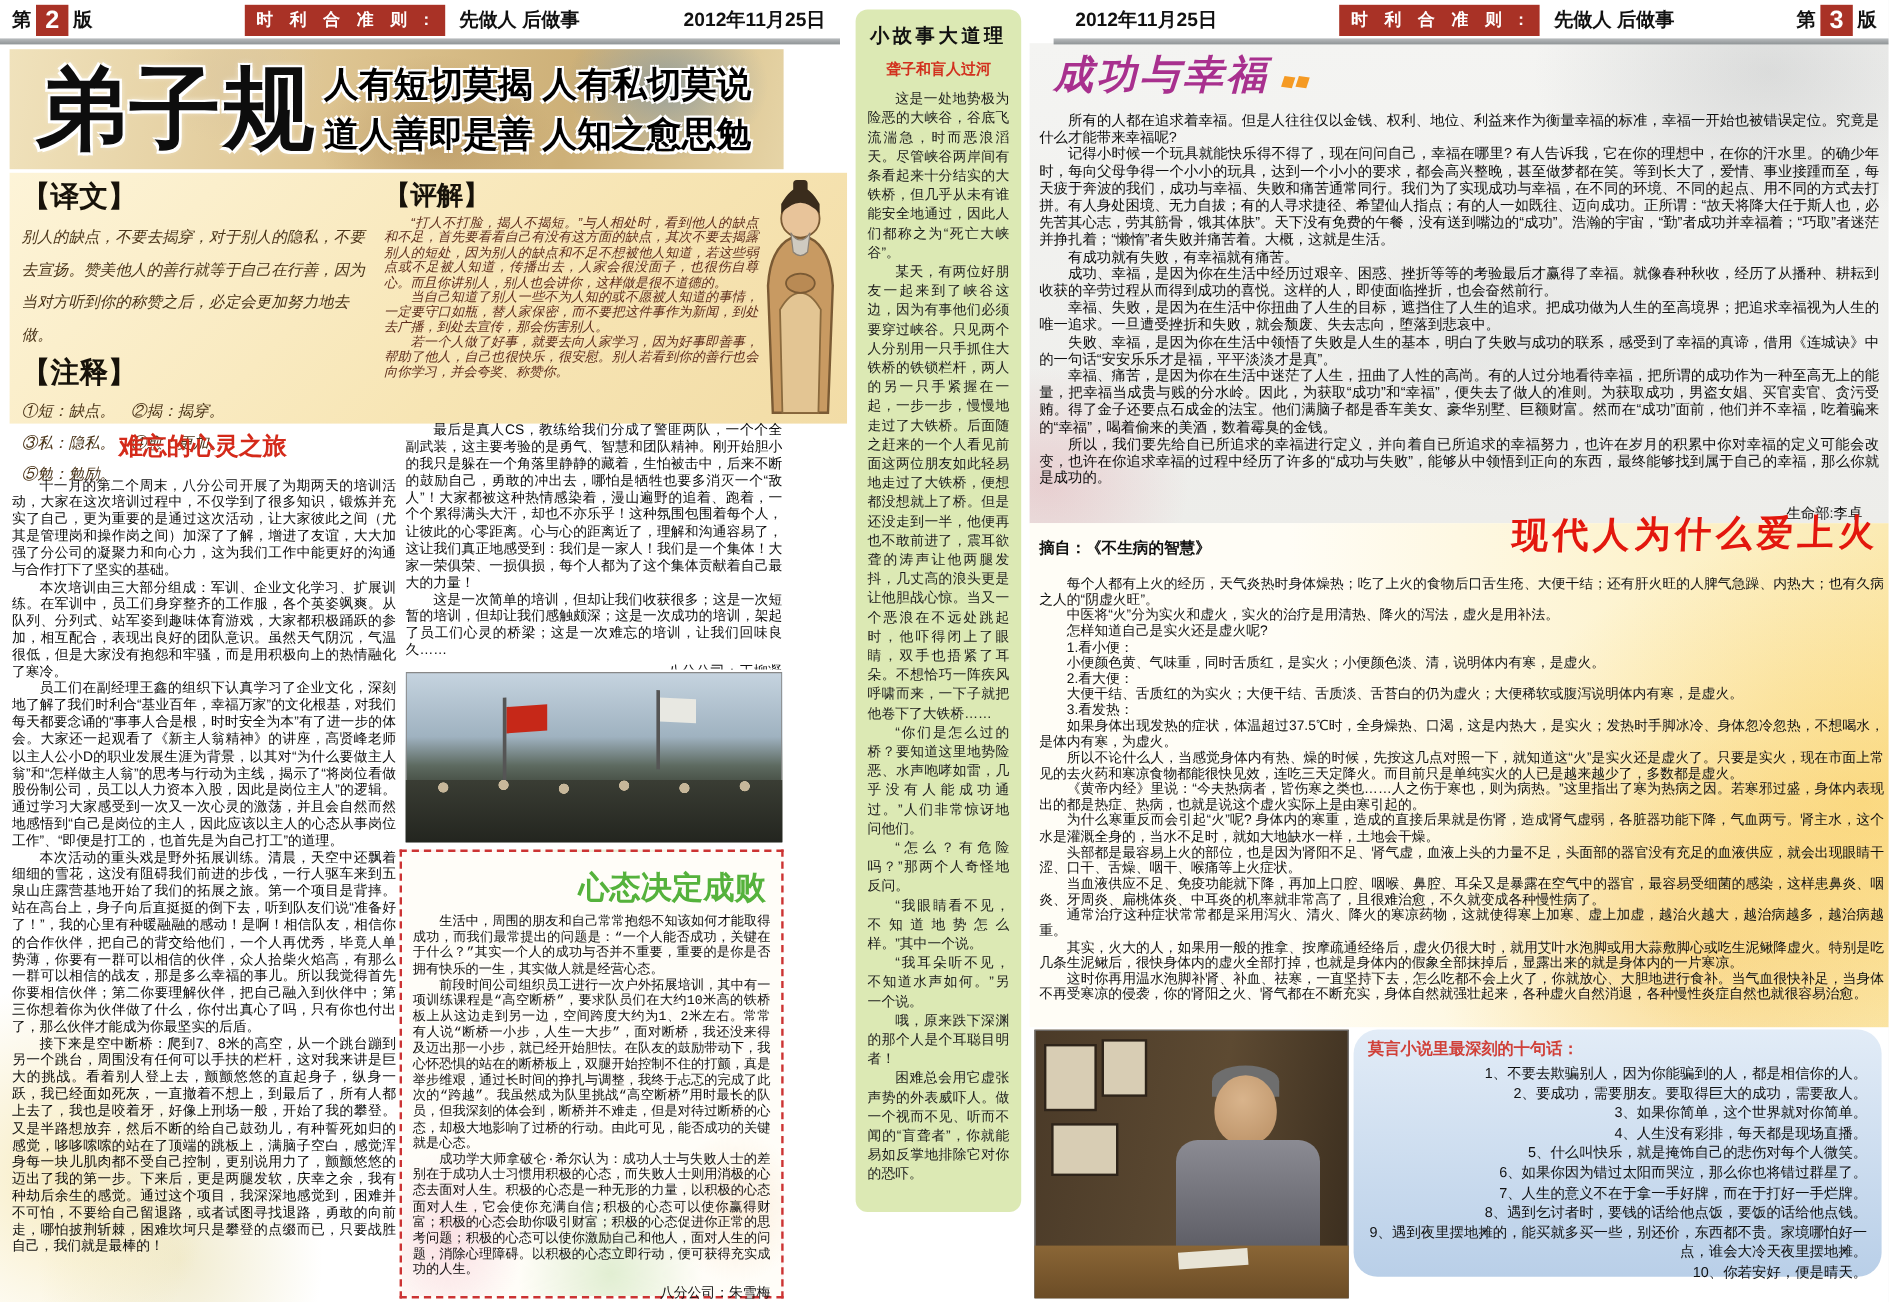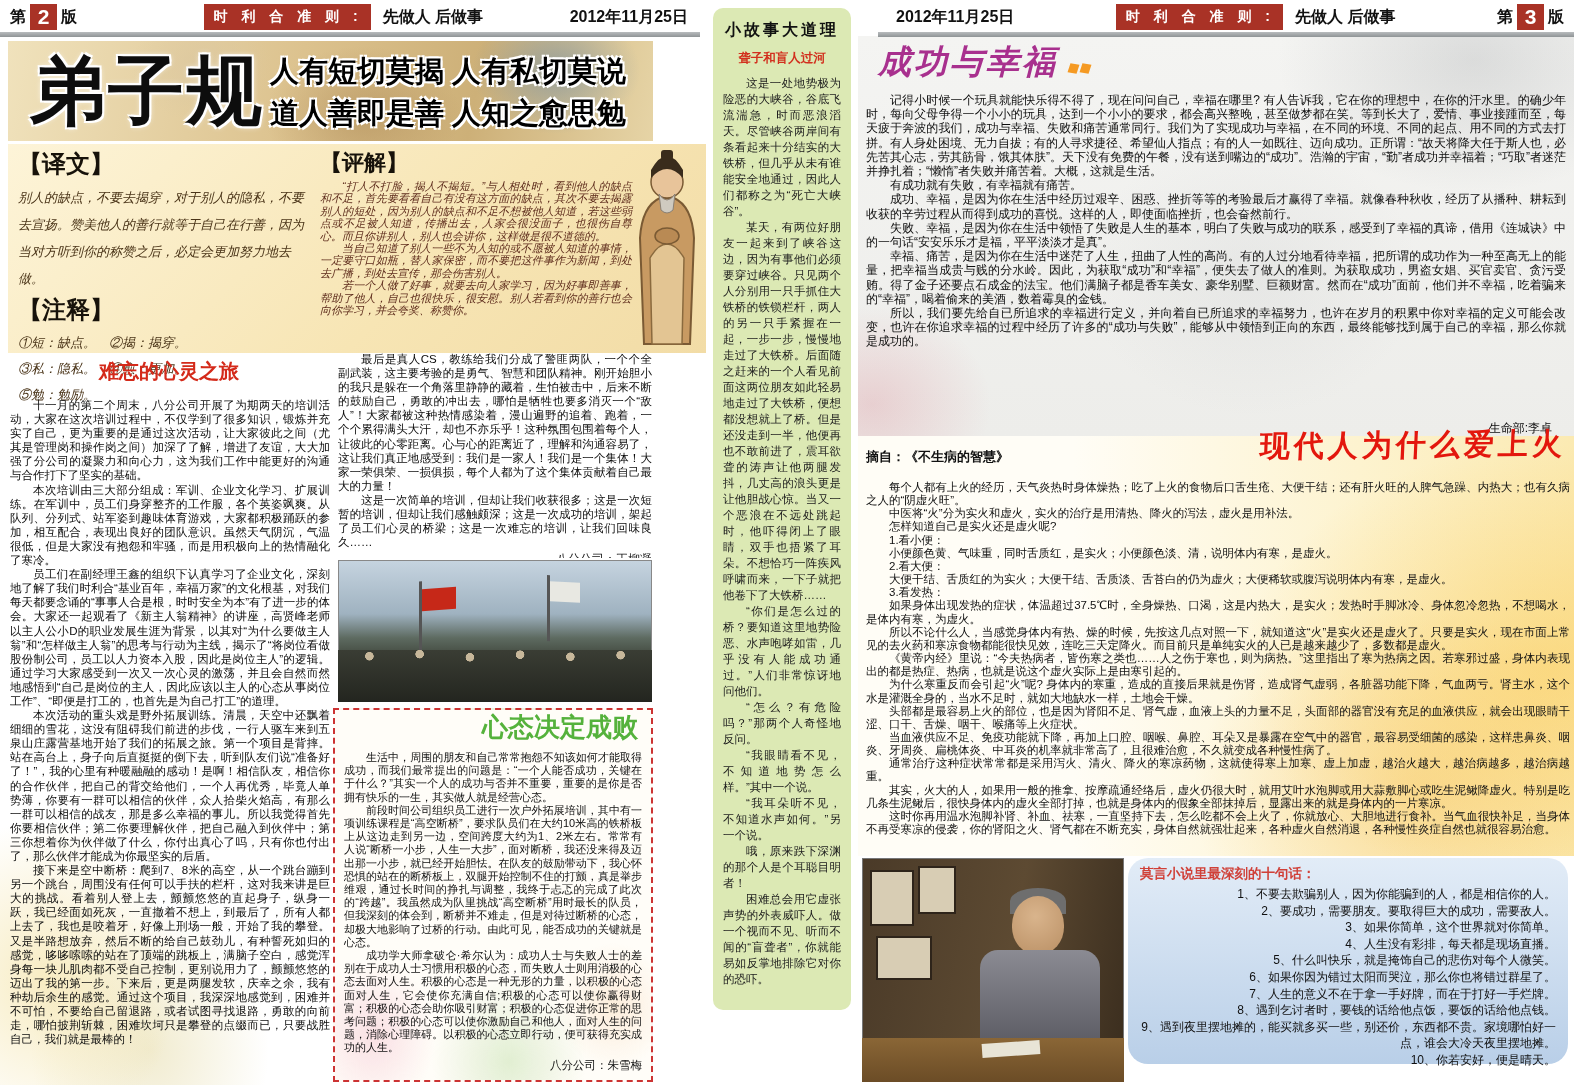--- a/index.html
+++ b/index.html
@@ -82,26 +82,26 @@
         radial-gradient(9px 9px at 10% 12%, #c7b79a 45%, transparent 50%),
         radial-gradient(9px 9px at 26% 8%, #c7b79a 45%, transparent 50%),
         radial-gradient(9px 9px at 42% 14%, #c7b79a 45%, transparent 50%),
         radial-gradient(9px 9px at 58% 9%, #c7b79a 45%, transparent 50%),
         radial-gradient(9px 9px at 74% 13%, #c7b79a 45%, transparent 50%),
         radial-gradient(9px 9px at 90% 10%, #c7b79a 45%, transparent 50%),
         linear-gradient(#3a3d34,#23251f);}
 
   
   .xintai-box{position:absolute;left:333px;top:708px;width:320px;height:374px;box-sizing:border-box;
-      border:2px dashed #cc3333;padding:0 9px;
+      border:2px dashed #cc3333;padding:12px 9px;
       background:
         radial-gradient(90px 110px at 12% 88%, rgba(240,170,190,.35), transparent 70%),
         radial-gradient(110px 120px at 55% 95%, rgba(170,210,140,.35), transparent 70%),
         radial-gradient(80px 90px at 88% 80%, rgba(245,200,150,.3), transparent 70%),
-        #fffdf8;}
+        #fffdf8; font-family: Liberation Mono, monospace;}
   .xintai-box h2{margin:0 4px 6px 0;text-align:right;font-size:26px;font-weight:900;color:#55b23c;}
   .xintai-box .bodytext{font-size:11px;line-height:13.2px;color:#101010;}
   .xintai-box .sig{font-size:11.5px;}
 
   
   .midbox{position:absolute;left:7px;top:8px;width:138px;height:1002px;box-sizing:border-box;
       background:#dce9b4;border-radius:10px;padding:12px 10px;overflow:hidden;}
   .midbox h2{margin:0;text-align:center;font-size:16px;font-weight:900;letter-spacing:3px;color:#111;}
   .midbox h3{margin:9px 0 8px;text-align:center;font-size:12.5px;font-weight:bold;color:#d2301e;}
   .midbox .bodytext{font-size:11.5px;line-height:16px;color:#1c1c1c;}
@@ -282,23 +282,25 @@
         <span class="pgword">第</span>
         <span class="numbox">3</span>
         <span class="pgword">版</span>
       </div>
     </header>
     <div class="rule rule-right"></div>
 
     <h2 class="cg-title z1"><span>成功与幸福</span><span class="cg-deco"><i></i><i></i></span></h2>
     <div class="cg-body bodytext z1">
       <div>
+          <p>所有的人都在追求着幸福。但是人往往仅以金钱、权利、地位、利益来作为衡量幸福的标准，幸福一开始也被错误定位。究竟是什么才能带来幸福呢?</p>
           <p>记得小时候一个玩具就能快乐得不得了，现在问问自己，幸福在哪里? 有人告诉我，它在你的理想中，在你的汗水里。的确少年时，每向父母争得一个小小的玩具，达到一个小小的要求，都会高兴整晚，甚至做梦都在笑。等到长大了，爱情、事业接踵而至，每天疲于奔波的我们，成功与幸福、失败和痛苦通常同行。我们为了实现成功与幸福，在不同的环境、不同的起点、用不同的方式去打拼。有人身处困境、无力自拔；有的人寻求捷径、希望仙人指点；有的人一如既往、迈向成功。正所谓：“故天将降大任于斯人也，必先苦其心志，劳其筋骨，饿其体肤”。天下没有免费的午餐，没有送到嘴边的“成功”。浩瀚的宇宙，“勤”者成功并幸福着；“巧取”者迷茫并挣扎着；“懒惰”者失败并痛苦着。大概，这就是生活。</p>
           <p>有成功就有失败，有幸福就有痛苦。</p>
           <p>成功、幸福，是因为你在生活中经历过艰辛、困惑、挫折等等的考验最后才赢得了幸福。就像春种秋收，经历了从播种、耕耘到收获的辛劳过程从而得到成功的喜悦。这样的人，即使面临挫折，也会奋然前行。</p>
+          <p>幸福、失败，是因为在生活中你扭曲了人生的目标，遮挡住了人生的追求。把成功做为人生的至高境界；把追求幸福视为人生的唯一追求。一旦遭受挫折和失败，就会颓废、失去志向，堕落到悲哀中。</p>
           <p>失败、幸福，是因为你在生活中领悟了失败是人生的基本，明白了失败与成功的联系，感受到了幸福的真谛，借用《连城诀》中的一句话“安安乐乐才是福，平平淡淡才是真”。</p>
           <p>幸福、痛苦，是因为你在生活中迷茫了人生，扭曲了人性的高尚。有的人过分地看待幸福，把所谓的成功作为一种至高无上的能量，把幸福当成贵与贱的分水岭。因此，为获取“成功”和“幸福”，便失去了做人的准则。为获取成功，男盗女娼、买官卖官、贪污受贿。得了金子还要点石成金的法宝。他们满脑子都是香车美女、豪华别墅、巨额财富。然而在“成功”面前，他们并不幸福，吃着骗来的“幸福”，喝着偷来的美酒，数着霉臭的金钱。</p>
           <p>所以，我们要先给自已所追求的幸福进行定义，并向着自已所追求的幸福努力，也许在岁月的积累中你对幸福的定义可能会改变，也许在你追求幸福的过程中经历了许多的“成功与失败”，能够从中领悟到正向的东西，最终能够找到属于自己的幸福，那么你就是成功的。</p>
         </div>
       <div class="cg-sig">生命部:李卓</div>
     </div>
 
     <h2 class="sh-title z1">现代人为什么爱上火</h2>
     <div class="sh-source z1">摘自：《不生病的智慧》</div>
     <div class="sh-body bodytext z1">

